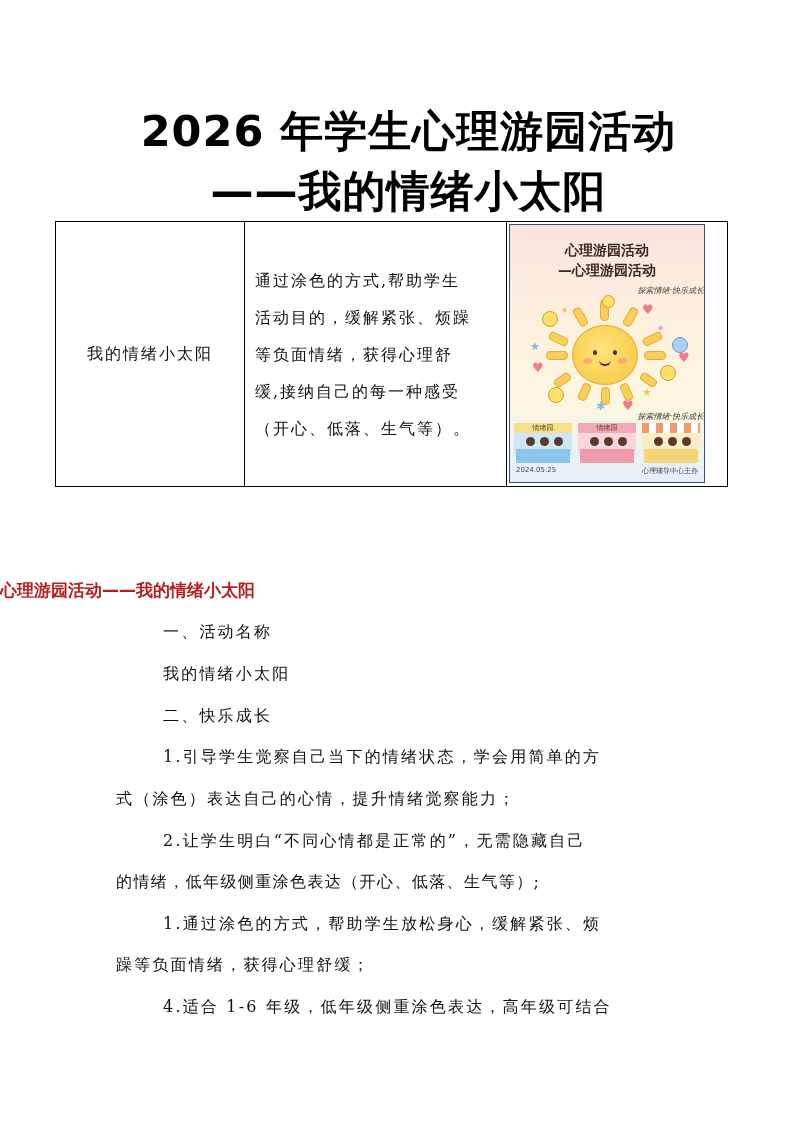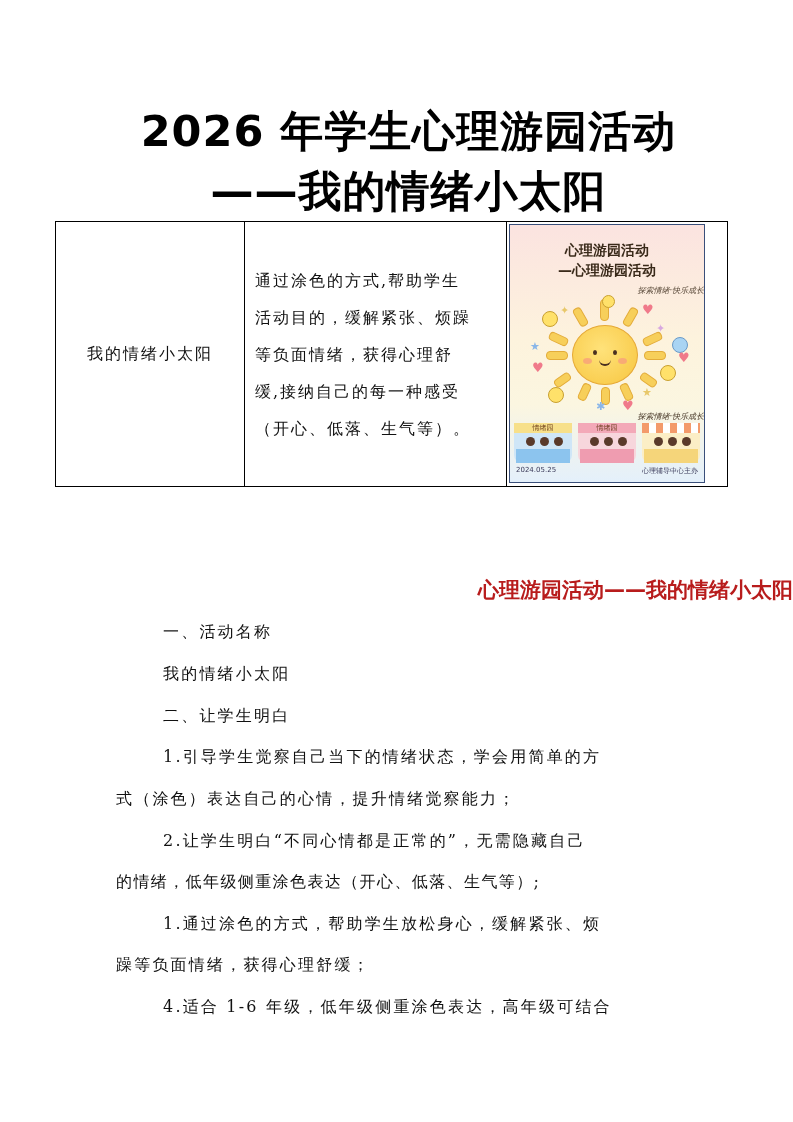--- a/index.html
+++ b/index.html
@@ -25,29 +25,29 @@
             font-family: "DejaVu Sans", "Liberation Sans", sans-serif; }
   .p-title { position: absolute; left: 0; width: 100%; text-align: center; font-weight: bold;
              color: #3a2a1a; font-size: 14px; line-height: 18px; }
   .p-sub { position: absolute; left: 0; width: 100%; text-align: right; color: #5a4a3a; font-size: 8px; font-style: italic; }
   .sun { position: absolute; left: 62px; top: 100px; width: 64px; height: 58px; border-radius: 50%;
          background: radial-gradient(circle at 45% 40%, #ffe27a, #f7c640); border: 1px solid #e6a935; }
   .ray { position: absolute; background: #f7cf5a; border: 1px solid #e3ac3a; border-radius: 4px; }
   .smile { position: absolute; width: 14px; height: 14px; border-radius: 50%; background: #ffe16a; border: 1px solid #c9a030; }
   .heart { position: absolute; color: #f07a8a; font-size: 13px; line-height: 13px; }
   .star { position: absolute; color: #8ab6e8; font-size: 11px; line-height: 11px; }
-  .stall { position: absolute; top: 198px; width: 58px; height: 40px; border-radius: 8px; }
+  .stall { position: absolute; top: 198px; width: 58px; height: 40px; border-radius: 13px; }
   .stall-roof { position: absolute; top: 0; left: 0; width: 100%; height: 10px; font-size: 7px;
                 text-align: center; color: #6a3a1a; line-height: 10px; }
   .stall-body { position: absolute; bottom: 0; left: 2px; right: 2px; height: 14px; }
   .kid { position: absolute; top: 14px; width: 9px; height: 9px; border-radius: 50%; background: #5a3a2a; }
   .p-foot { position: absolute; top: 241px; font-size: 7px; color: #3a3a5a; }
-  .section-title { position: absolute; top: 574px; left: 0; width: 793px; text-align: right;
+  .section-title { position: absolute; top: 574px; left: 0; width: 793px; text-align: left;
                    font-family: "DejaVu Sans", "Liberation Sans", sans-serif; font-weight: bold;
-                   color: #b81c1c; font-size: 21px; line-height: 32px; }
+                   color: #b81c1c; font-size: 17px; line-height: 32px; }
   .para { position: absolute; font-size: 16px; letter-spacing: 2.2px; color: #111; white-space: nowrap; }
 </style>
 </head>
 <body>
 
 <div class="title t1">2026 年学生心理游园活动</div>
 <div class="title t2">——我的情绪小太阳</div>
 
 <table class="info">
   <colgroup>
@@ -134,20 +134,20 @@
         <div class="p-foot" style="right:6px">心理辅导中心主办</div>
       </div>
     </td>
   </tr>
 </tbody>
   </table>
 
 <div class="section-title">心理游园活动——我的情绪小太阳</div>
 <div class="para" style="left:163px;top:622px">一、活动名称</div>
 <div class="para" style="left:163px;top:664px">我的情绪小太阳</div>
-<div class="para" style="left:163px;top:706px">二、让学生明白</div>
+<div class="para" style="left:163px;top:706px">二、快乐成长</div>
 <div class="para" style="left:163px;top:747px">1.引导学生觉察自己当下的情绪状态，学会用简单的方</div>
 <div class="para" style="left:116px;top:789px">式（涂色）表达自己的心情，提升情绪觉察能力；</div>
 <div class="para" style="left:163px;top:831px">2.让学生明白“不同心情都是正常的”，无需隐藏自己</div>
 <div class="para" style="left:116px;top:872px;letter-spacing:1.4px">的情绪，低年级侧重涂色表达（开心、低落、生气等）;</div>
 <div class="para" style="left:163px;top:914px">1.通过涂色的方式，帮助学生放松身心，缓解紧张、烦</div>
 <div class="para" style="left:116px;top:955px">躁等负面情绪，获得心理舒缓；</div>
 <div class="para" style="left:163px;top:997px">4.适合 1-6 年级，低年级侧重涂色表达，高年级可结合</div>
 
 </body></html>

